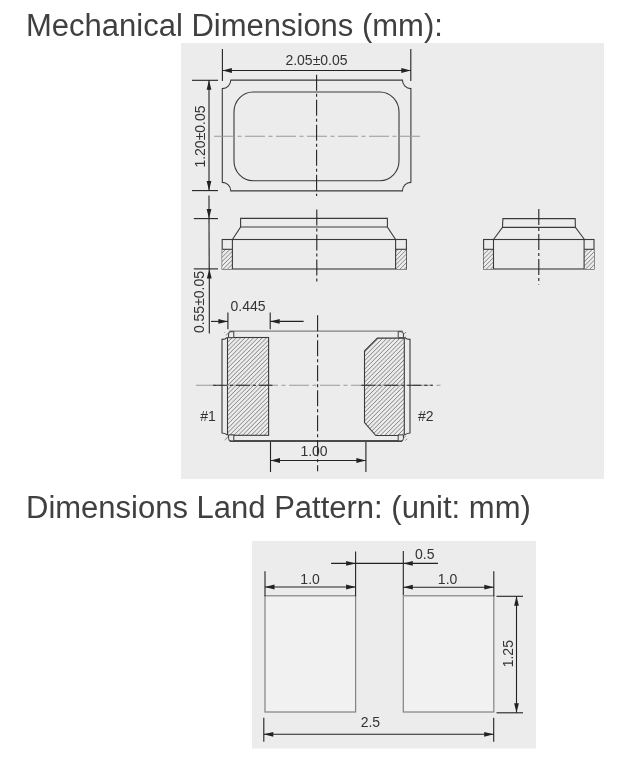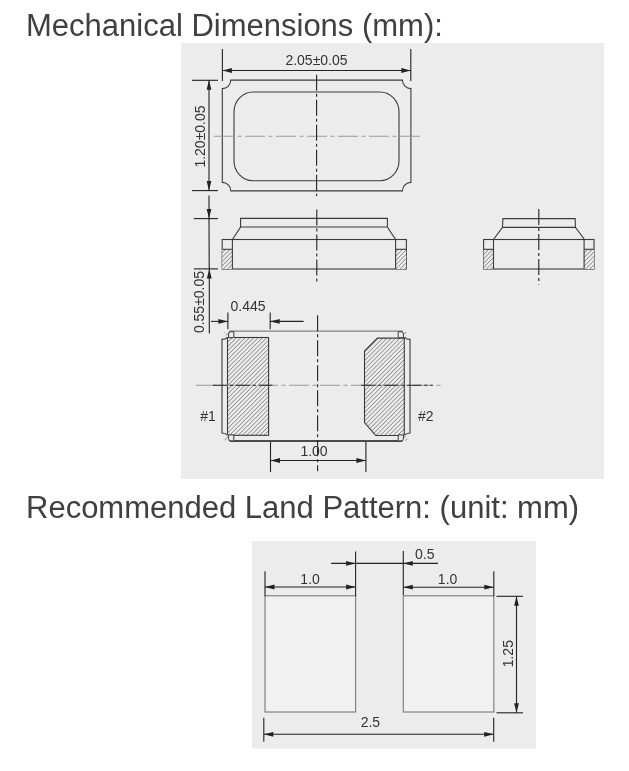--- a/index.html
+++ b/index.html
@@ -141,21 +141,21 @@
   <g stroke="#222" stroke-width="1.1">
     <line x1="270.5" y1="442" x2="270.5" y2="472"></line>
     <line x1="365.9" y1="442" x2="365.9" y2="472"></line>
     <line x1="270.5" y1="460.5" x2="365.9" y2="460.5"></line>
   </g>
   <polygon points="270.5,460.5 280.0,458.1 280.0,462.9" fill="#222"></polygon>
   <polygon points="365.9,460.5 356.4,458.1 356.4,462.9" fill="#222"></polygon>
   <text x="314" y="456" text-anchor="middle">1.00</text>
 </svg>
 
-<div class="title" style="left:26px;top:491px;">Recommended Land Pattern: (unit: mm)</div>
+<div class="title" style="left:26px;top:491px;">Dimensions Land Pattern: (unit: mm)</div>
 
 <svg style="position:absolute;left:252px;top:541px;" width="284" height="208" viewBox="252 541 284 208">
 
   <rect x="252" y="541" width="284" height="207.5" fill="#ececec"></rect>
 
   <rect x="265" y="595.8" width="90.6" height="116.2" fill="#f1f1f1" stroke="#828282" stroke-width="1.2"></rect>
 
   <rect x="403.3" y="595.8" width="90.5" height="116.2" fill="#f1f1f1" stroke="#828282" stroke-width="1.2"></rect>
 
   <g stroke="#222" stroke-width="1.1">

